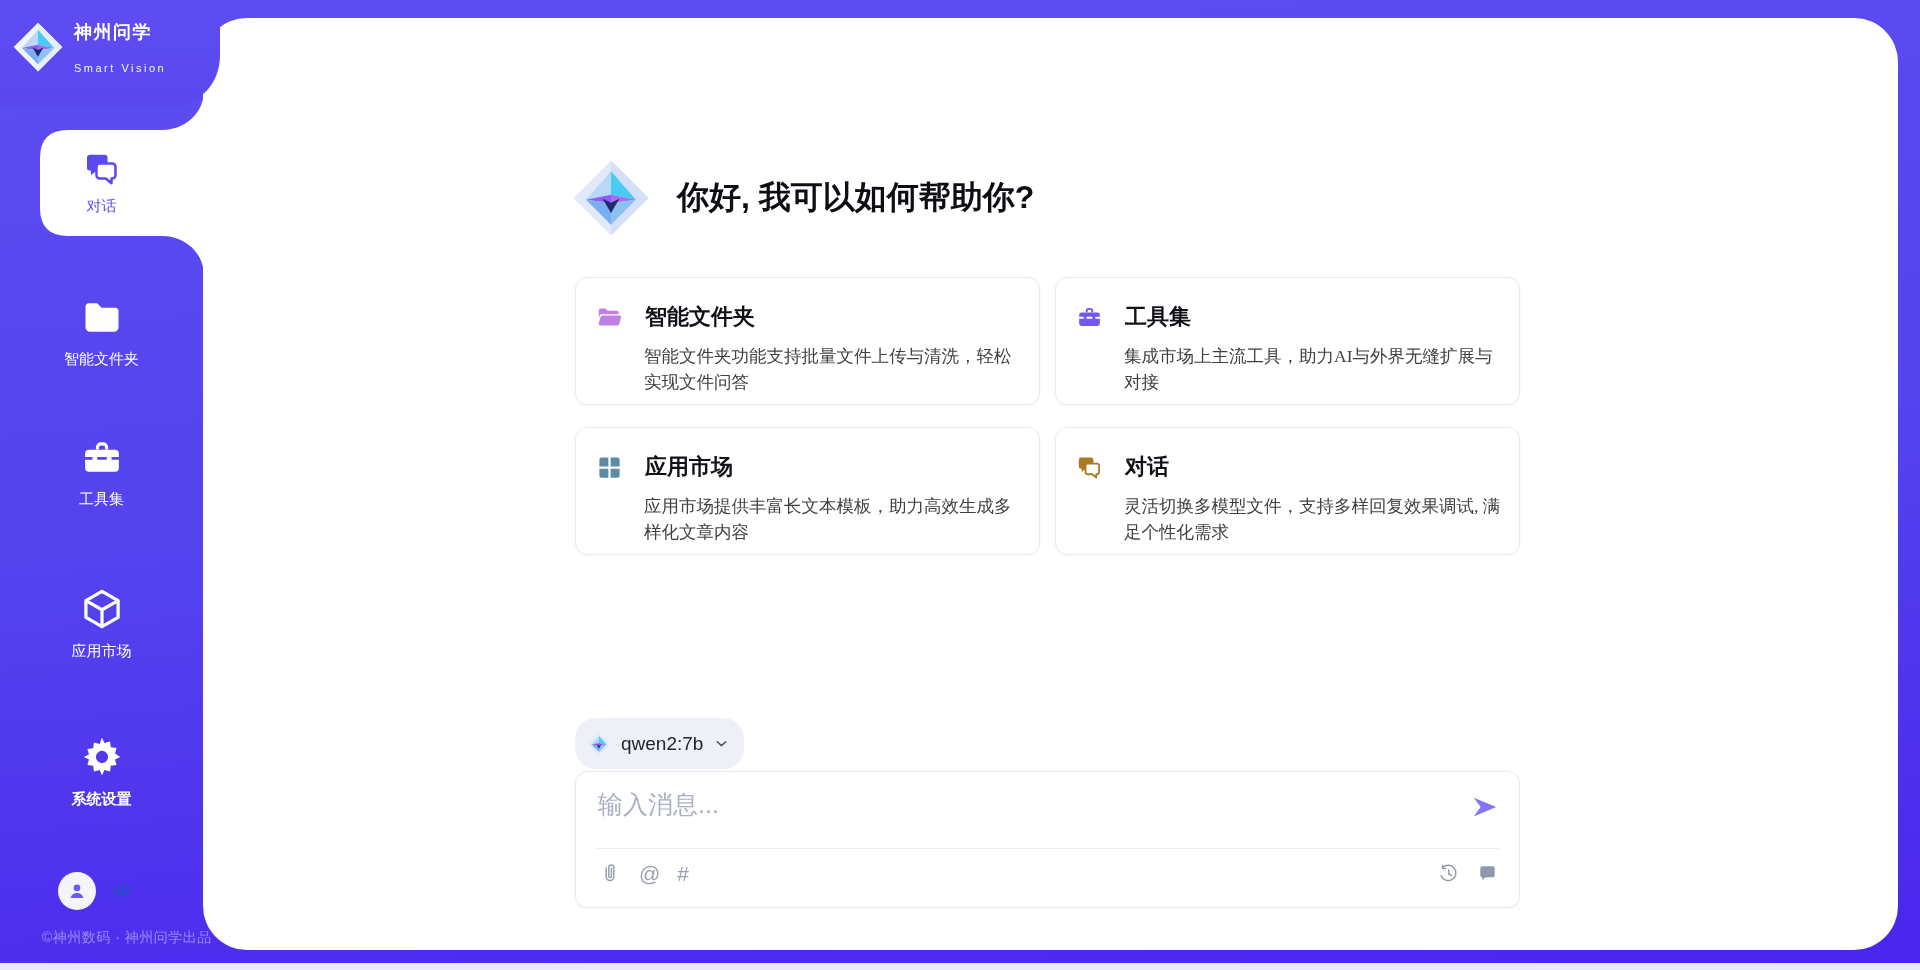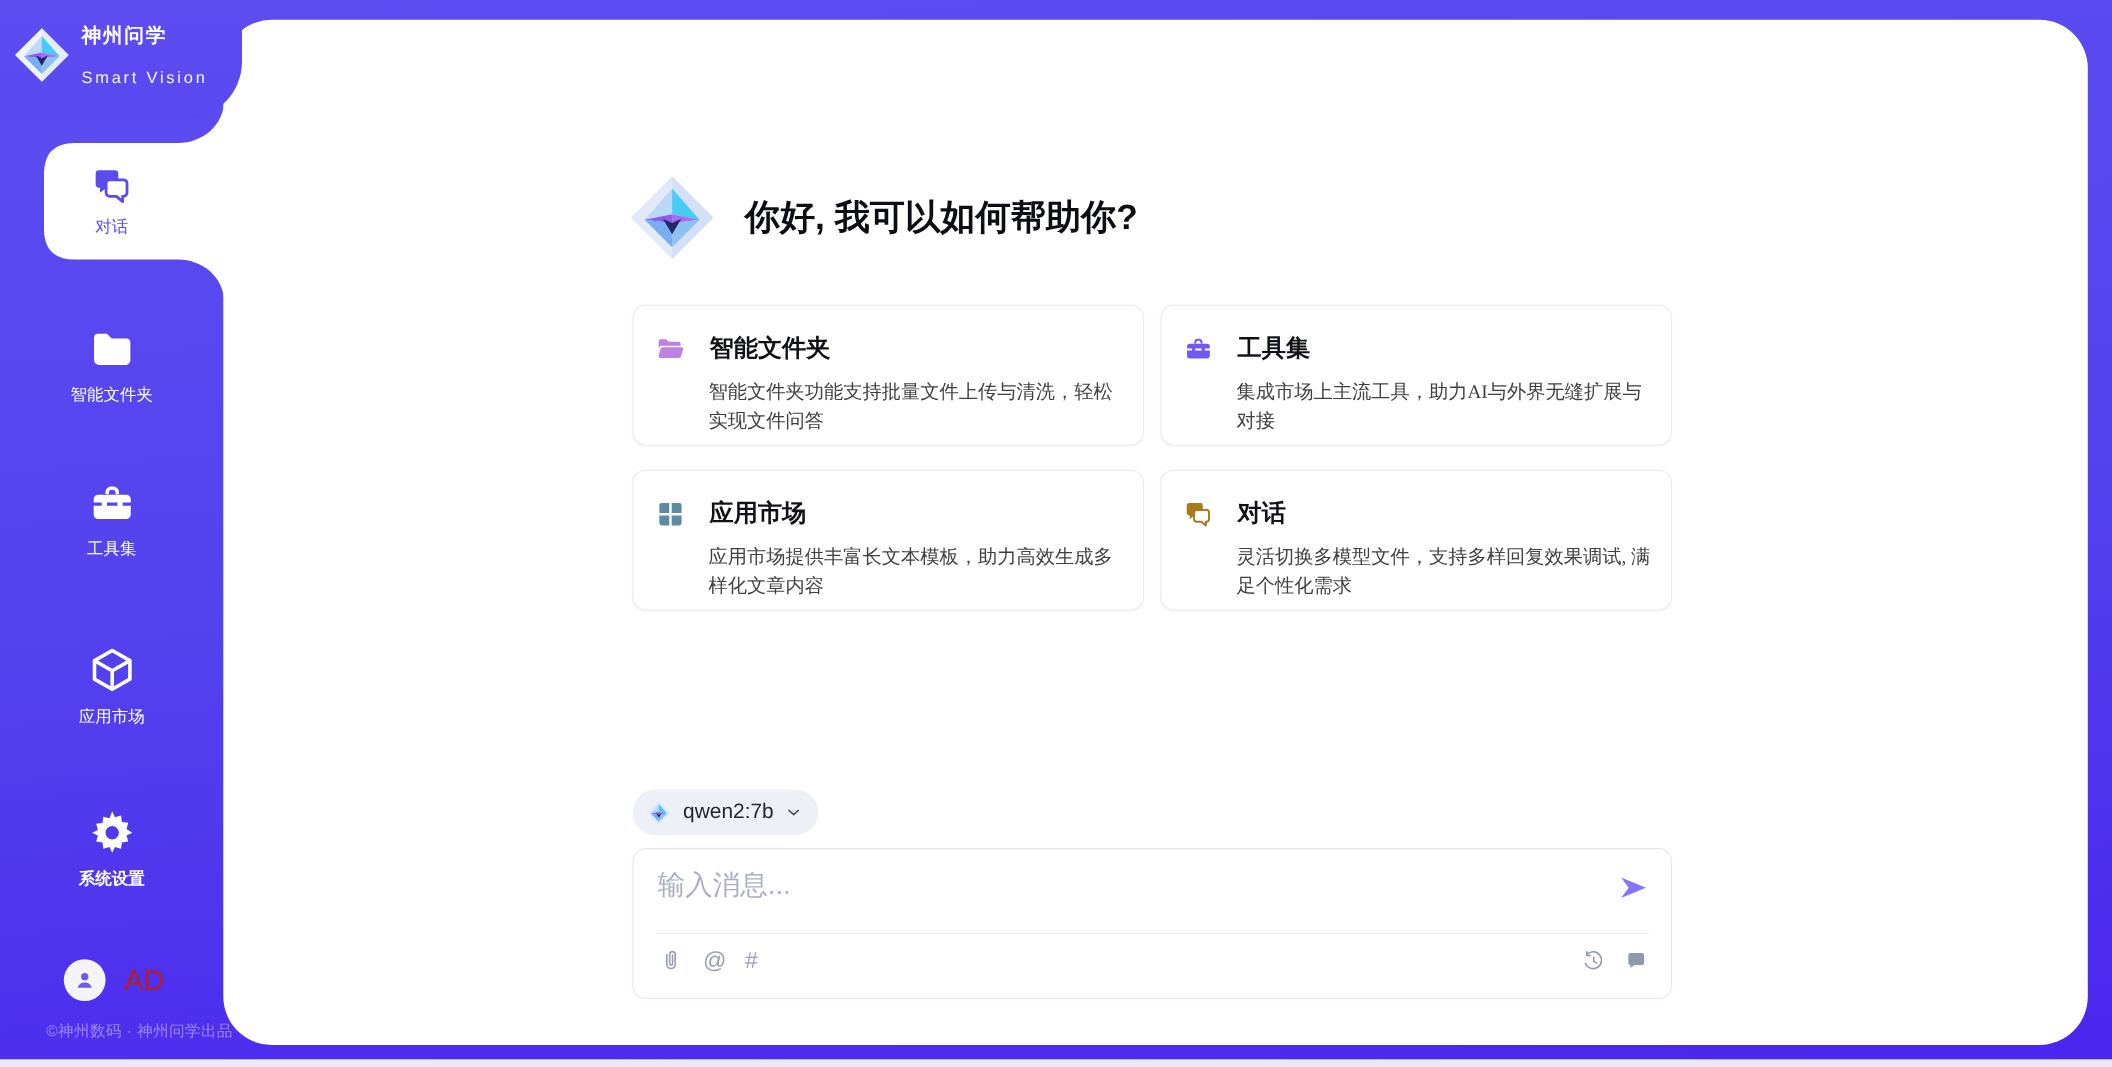--- a/index.html
+++ b/index.html
@@ -9,45 +9,45 @@
     font-family:"Liberation Sans","DejaVu Sans",sans-serif;
     background:linear-gradient(175deg,#5d4df1 0%,#5443ee 50%,#4a25ee 100%);
   }
   
   .bottom-strip { position:absolute; left:0; bottom:0; width:100%; height:7px; background:#e9eaf3; z-index:6; }
   .main-panel { position:absolute; left:203px; top:18px; width:1695px; height:932px; background:#fff; border-radius:44px; z-index:1; }
   .header-blob { position:absolute; left:0; top:0; width:220px; height:108px; background:linear-gradient(180deg,#5d4df1,#5a48ef); border-bottom-right-radius:52px; z-index:2; }
   
   .brand { position:absolute; left:12px; top:20px; z-index:3; display:flex; align-items:center; gap:10px; }
   .brand-text .t1 { font-size:18px; font-weight:700; color:#fff; letter-spacing:1.5px; }
-  .brand-text .t2 { font-size:15px; color:rgba(255,255,255,.95); letter-spacing:2.5px; margin-top:18px; }
+  .brand-text .t2 { font-size:11px; color:rgba(255,255,255,.95); letter-spacing:2.5px; margin-top:18px; }
   .tab-svg { position:absolute; left:0; top:90px; z-index:2; }
   .tab-content { position:absolute; left:0; top:130px; width:203px; height:106px; z-index:3;
     display:flex; flex-direction:column; align-items:center; justify-content:center; gap:9px; cursor:pointer; }
   .tab-content .nav-label { color:#5b4bef; }
   .tab-content svg { color:#5b4bef; }
   .nav-item { position:absolute; left:0; width:203px; text-align:center; z-index:3; color:#fff; cursor:pointer; }
   .nav-item svg { display:block; margin:0 auto 10px auto; }
   .nav-label { font-size:15px; display:block; }
   .ni-folders { top:296px; } .ni-tools { top:436px; } .ni-market { top:586px; } .ni-settings { top:734px;font-weight:bold; }
   .user-row { position:absolute; left:58px; top:872px; z-index:3; display:flex; align-items:center; gap:17px; cursor:pointer; }
   .avatar { width:38px; height:38px; border-radius:50%; background:#f6f4fb; display:flex; align-items:center; justify-content:center; }
-  .user-name { font-size:26px; color:#b91c1c; }
+  .user-name { font-size:12px; color:#0369a1; }
   .sidebar-footer { position:absolute; left:14px; top:929px; z-index:3; font-size:14px; color:rgba(255,255,255,.42); letter-spacing:.5px;margin-left:28px; }
   
   .greeting-row { position:absolute; left:368px; top:138px; display:flex; align-items:center; gap:26px;text-align:center; }
   .greeting-title { font-size:32px; font-weight:800; color:#0c0e13; }
   .cards { position:absolute; left:372px; top:259px; display:grid; grid-template-columns:465px 465px; column-gap:15px; row-gap:22px; }
   .card { height:128px; background:#fff; border:1px solid #e9ebf0; border-radius:12px; padding:24px 18px 0 20px; cursor:pointer; box-shadow:0 1px 3px rgba(20,20,40,.04); }
   .card-head { display:flex; align-items:center; gap:22px; }
   .card-title { font-size:22px; font-weight:700; color:#101217; }
   .card-desc { margin:11px 0 0 48px; font-size:17.5px; color:#404040; line-height:1.5;font-family:Liberation Serif, serif; }
   .ic-folder { color:#c07fe3; } .ic-briefcase { color:#7257f0; } .ic-grid { color:#5d8ba3; } .ic-chat-amber { color:#a87b1f; }
   
-  .model-pill { position:absolute; left:372px; top:700px; height:41px; display:inline-flex; align-items:center; gap:10px; padding:0 14px 0 12px; background:#eef0f7; border-radius:21px; cursor:pointer; }
+  .model-pill { position:absolute; left:372px; top:700px; height:51px; display:inline-flex; align-items:center; gap:10px; padding:0 14px 0 12px; background:#eef0f7; border-radius:21px; cursor:pointer; }
   .model-name { font-size:19px; color:#23262e; }
   .composer { position:absolute; left:372px; top:753px; width:945px; height:137px; background:#fff; border:1px solid #e5e8ee; border-radius:12px; box-shadow:0 1px 3px rgba(20,20,40,.03); }
   .composer textarea { position:absolute; left:22px; top:16px; width:830px; height:50px; border:none; outline:none; resize:none; background:transparent; font-family:inherit; font-size:25px; color:#2a2e38; }
   .composer textarea::placeholder { color:#a9b0bf; }
   .send-btn { position:absolute; right:18px; top:20px; width:32px; height:32px; border:none; background:none; cursor:pointer; padding:0; }
   .composer-divider { position:absolute; left:20px; right:20px; top:76px; height:1px; background:#eceef3; }
   .composer-tools { position:absolute; left:22px; top:90px; display:flex; align-items:center; gap:17px; color:#99a1b0; }
   .composer-right { position:absolute; right:20px; top:90px; display:flex; align-items:center; gap:16px; color:#8f99ab; }
   .sym { font-size:21px; line-height:24px; cursor:pointer; }
   .tool-ic { cursor:pointer; display:block; }

